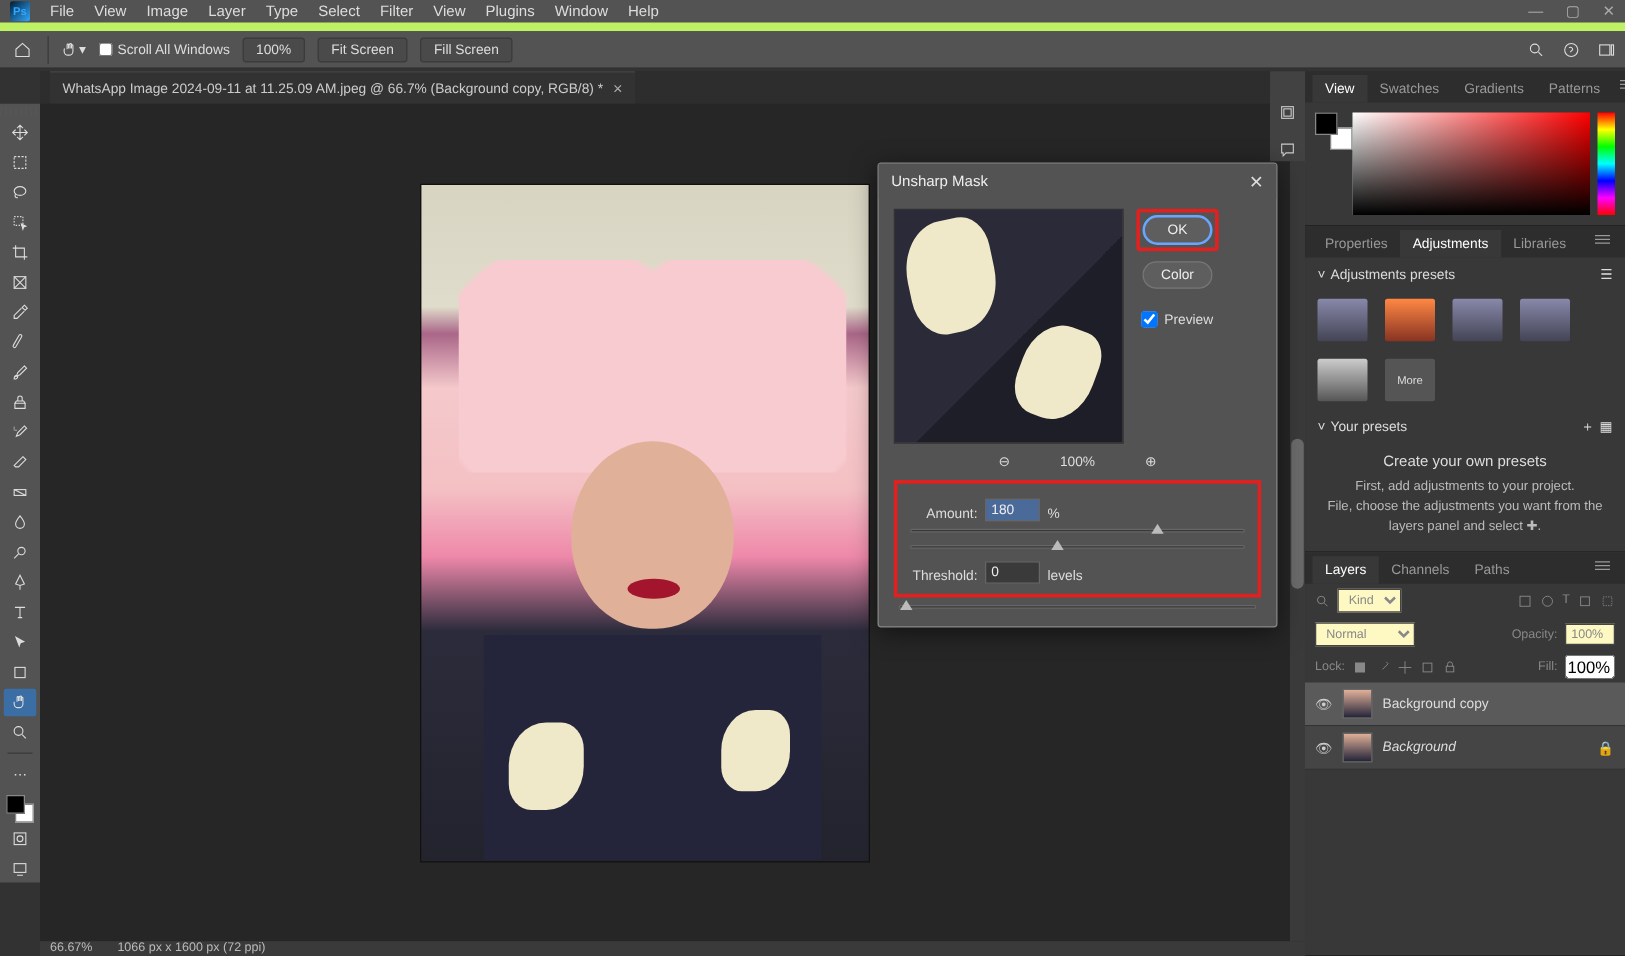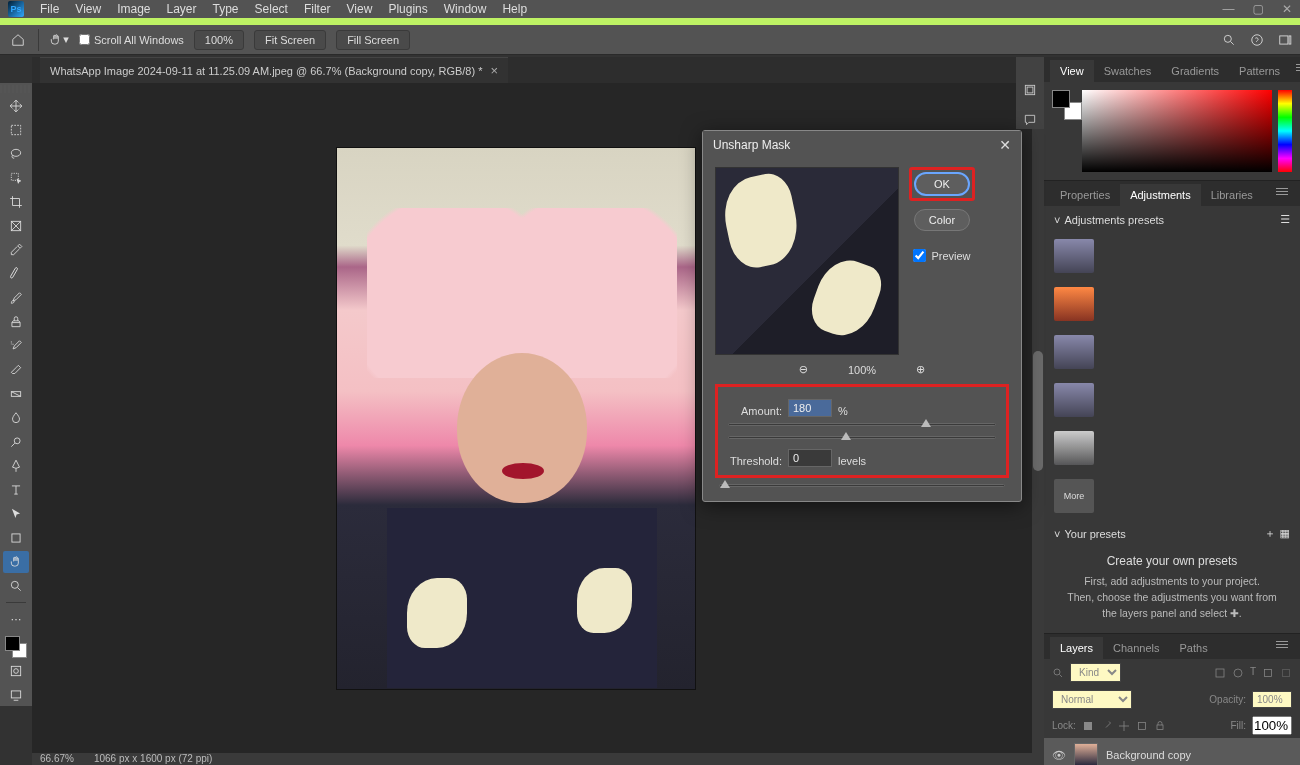--- a/index.html
+++ b/index.html
@@ -54,21 +54,21 @@
 .panel { background: #383838; border-bottom: 1px solid #222; }
 .panel .tabs { display: flex; padding: 3px 6px 0; gap: 0; background: #2d2d2d; font-size: 11px; }
 .panel .ptab { padding: 5px 10px; color: #999; cursor: pointer; }
 .panel .ptab.active { color: #fff; background: #383838; }
 .color-panel .body { display:flex; gap:6px; align-items:flex-start; padding:8px; }
 .color-sw { width: 24px; height: 24px; position: relative; }
 .color-sw .fg2 { width:18px;height:18px;background:#000;border:1px solid #888;position:absolute;top:0;left:0;z-index:2;}
 .color-sw .bg2 { width:18px;height:18px;background:#fff;border:1px solid #888;position:absolute;bottom:-6px;right:-6px;}
 .color-field { flex:1; height:82px; background: linear-gradient(to top,#000,transparent), linear-gradient(to right,#fff,#f00); position:relative;}
 .hue-strip { width:14px; height:82px; background: linear-gradient(to bottom, #f00,#ff0,#0f0,#0ff,#00f,#f0f,#f00); }
-.adj-presets { display:flex; gap:14px; padding: 6px 10px; flex-wrap: wrap; flex-direction: column; }
+.adj-presets { display:flex; gap:14px; padding: 6px 10px; flex-wrap: wrap; }
 .adj-thumb { width:40px; height:34px; background: linear-gradient(#88a,#445); border-radius:2px; }
 .adj-thumb:nth-child(2){ background: linear-gradient(#f84,#832); }
 .adj-thumb:nth-child(5){ background: linear-gradient(#ccc,#556); filter: grayscale(0.9); }
 .more-btn { width:40px;height:34px;background:#555;display:flex;align-items:center;justify-content:center;font-size:9px;border-radius:2px;}
 .sec-head { padding:7px 10px; font-size:11px; display:flex; align-items:center; gap:4px; color:#ddd; }
 .help-txt { padding:4px 16px 12px; font-size:10.5px; color:#bbb; text-align:center; line-height:1.5;}
 .layers-panel .row { display:flex; align-items:center; gap:8px; padding:5px 8px; background:#454545; border-bottom:1px solid #333; }
 .layers-panel .row.sel { background:#5a5a5a; }
 .layers-panel .eye { width:14px; color:#ccc; }
 .layers-panel .lthumb { width:24px;height:24px; background:linear-gradient(#e0b098,#24243a); border:1px solid #666;}
@@ -378,21 +378,21 @@
       <div class="adj-thumb"></div>
       <div class="more-btn">More</div>
     </div>
     <div class="sec-head">˅ <span>Your presets</span>
       <span style="margin-left:auto">＋</span>
       <span>▦</span>
     </div>
     <div class="help-txt">
       <div style="font-size:12px;color:#ddd;margin-bottom:4px">Create your own presets</div>
       <div>First, add adjustments to your project.</div>
-      <div>Then, choose the adjustments you want from the layers panel and select ✚.</div>
+      <div>File, choose the adjustments you want from the layers panel and select ✚.</div>
     </div>
   </div>
 
   <div class="panel layers-panel" style="flex:1">
     <div class="tabs">
       <div class="ptab active">Layers</div>
       <div class="ptab">Channels</div>
       <div class="ptab">Paths</div>
       <div class="panel-menu-icon">
           <span></span>

